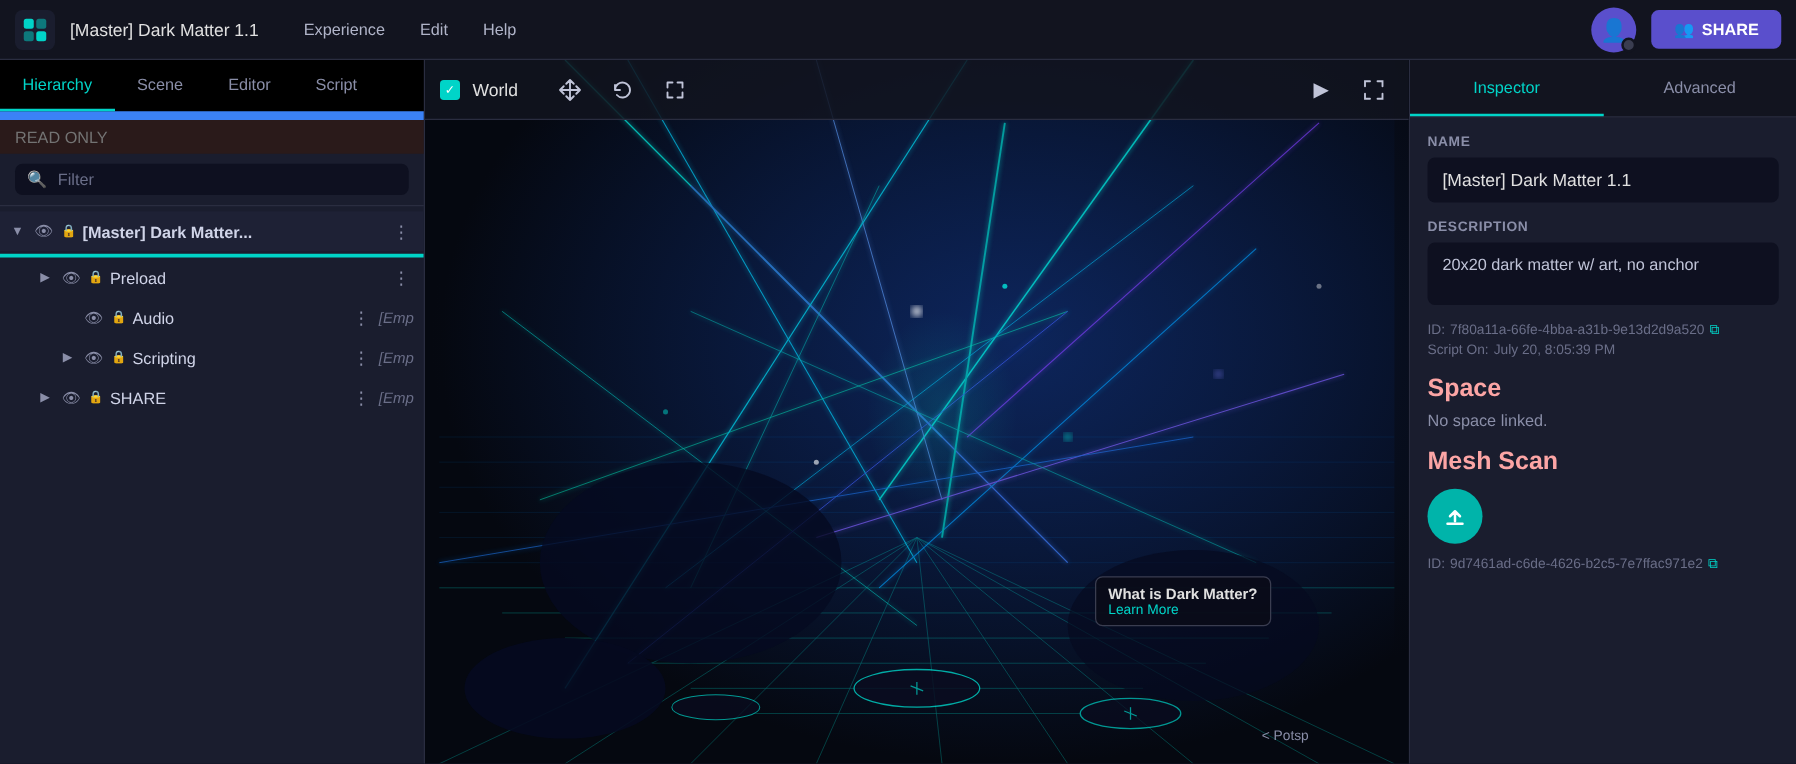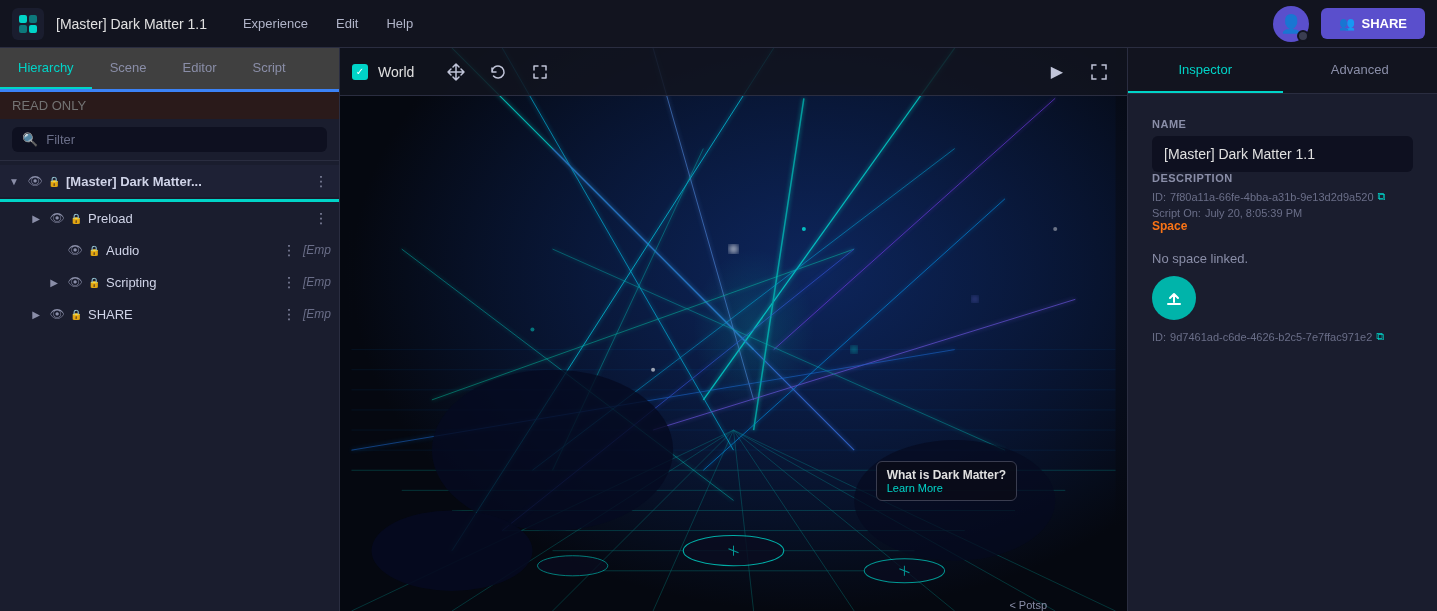--- a/index.html
+++ b/index.html
@@ -110,22 +110,22 @@
     .left-panel {
       width: 340px;
       background: #1a1d2e;
       display: flex;
       flex-direction: column;
       flex-shrink: 0;
       border-right: 1px solid #2a2d40;
     }
     .tabs-row {
       display: flex;
-      background: #404040;
-      border-bottom: 3px solid #3b82f6;
+      background: #000000;
+      border-bottom: 7px solid #3b82f6;
     }
     .tab {
       padding: 12px 18px;
       font-size: 13px;
       color: #8a8ea8;
       cursor: pointer;
       border-bottom: 2px solid transparent;
     }
     .tab.active {
       color: #00d4c8;
@@ -349,21 +349,21 @@
     }
     .viewport-tooltip-link {
       color: #00d4c8;
       font-size: 11px;
       cursor: pointer;
     }
 
     
     .viewport-bottom-label {
       position: absolute;
-      bottom: 0;
+      bottom: 16px;
       right: 80px;
       font-size: 11px;
       color: #8a8ea8;
       z-index: 5;
     }
 
     
     .right-panel {
       width: 310px;
       background: #1a1d2e;
@@ -386,23 +386,24 @@
       font-size: 13px;
       color: #8a8ea8;
       cursor: pointer;
       border-bottom: 2px solid transparent;
     }
     .right-tab.active {
       color: #00d4c8;
       border-bottom: 2px solid #00d4c8;
     }
     .inspector-content {
-      padding: 24px;
+      padding: 14px;
       display: flex;
       flex-direction: column;
+      gap: 14px;
     }
     .field-label {
       font-size: 11px;
       color: #8a8ea8;
       margin-bottom: 6px;
       font-weight: 600;
       text-transform: uppercase;
       letter-spacing: 0.5px;
     }
     .field-value-box {
@@ -427,22 +428,22 @@
       align-items: center;
       gap: 4px;
       flex-wrap: wrap;
     }
     .id-copy-icon {
       color: #00d4c8;
       cursor: pointer;
       font-size: 11px;
     }
     .section-title {
-      font-size: 12px;
-      color: #f97316;
+      font-size: 20px;
+      color: #fca5a5;
       font-weight: 600;
     }
     .space-empty-text {
       font-size: 13px;
       color: #8a8ea8;
     }
     .manage-spaces-btn {
       background: #7a5fcc;
       color: #fff;
       border: none;
@@ -732,38 +733,40 @@
 
     <div class="inspector-content">
 
       <div>
         <div class="field-label">Name</div>
         <div class="field-value-box">[Master] Dark Matter 1.1</div>
       </div>
 
       <div>
         <div class="field-label">Description</div>
+        <div class="field-textarea">20x20 dark matter w/ art, no anchor</div>
       </div>
 
       <div class="id-row">
         <span>ID:</span>
         <span>7f80a11a-66fe-4bba-a31b-9e13d2d9a520</span>
         <span class="id-copy-icon">⧉</span>
         <span>Script On:</span>
         <span>July 20, 8:05:39 PM</span>
       </div>
 
       <div>
         <div class="section-title">Space</div>
-        <div style="margin-top:18px;">
+        <div style="margin-top:6px;">
           <div class="space-empty-text">No space linked.</div>
         </div>
       </div>
 
       <div class="mesh-scan-section">
+        <div class="section-title">Mesh Scan</div>
         <div style="margin-top:10px;">
           <div class="upload-icon-circle">
             <svg width="22" height="22" viewBox="0 0 22 22" fill="none">
               <path d="M11 15V7M11 7L7 11M11 7L15 11" stroke="white" stroke-width="2" stroke-linecap="round" stroke-linejoin="round"></path>
               <path d="M5 17H17" stroke="white" stroke-width="2" stroke-linecap="round"></path>
             </svg>
           </div>
         </div>
         <div class="mesh-id-row" style="margin-top:10px;">
           <span>ID:</span>

